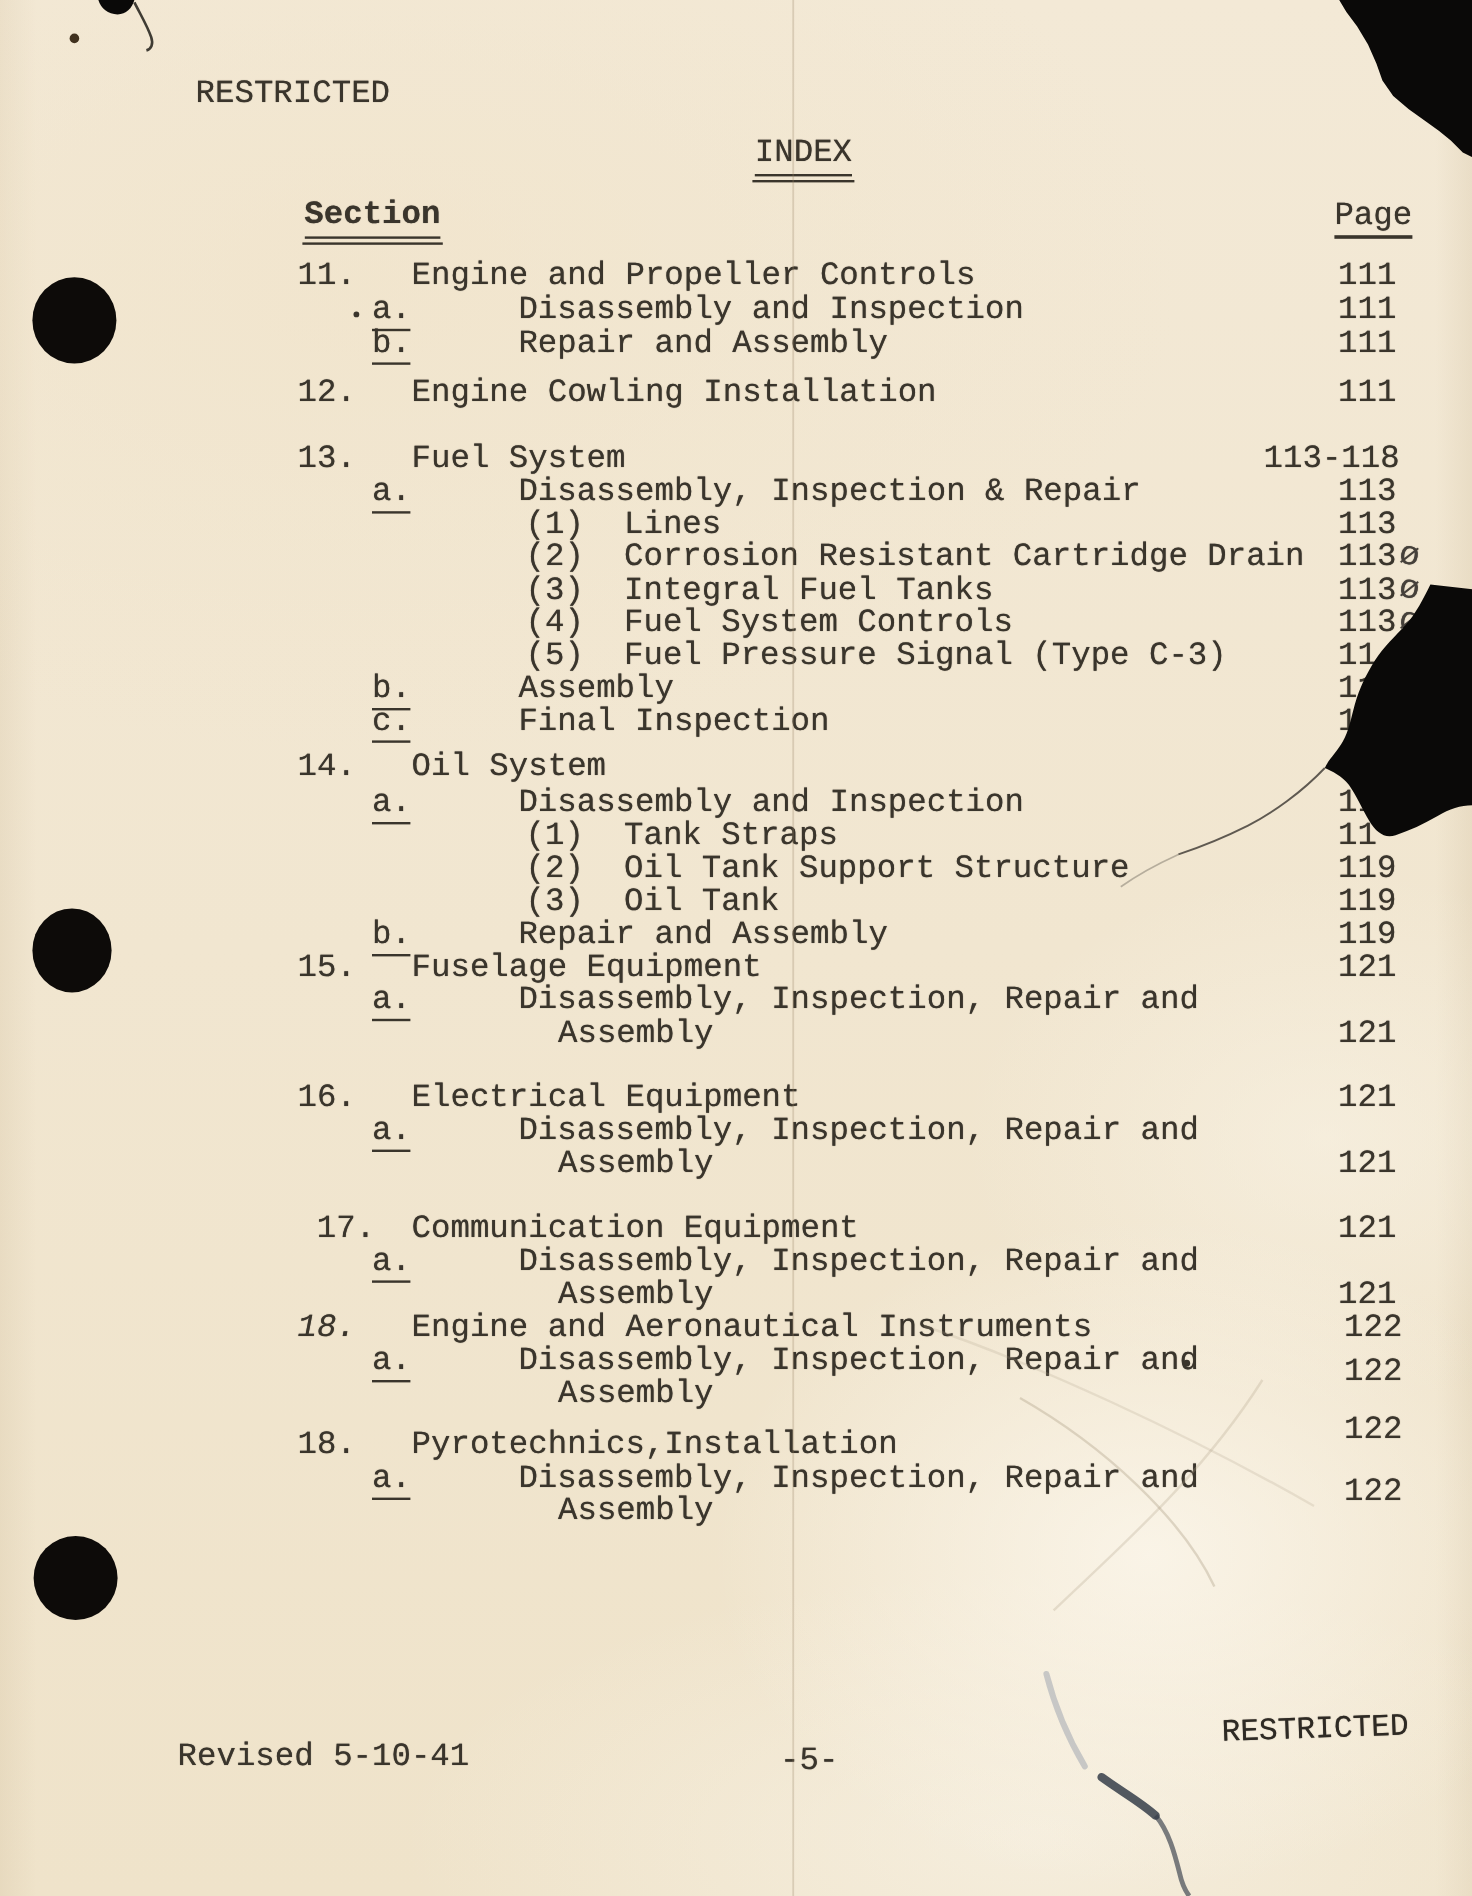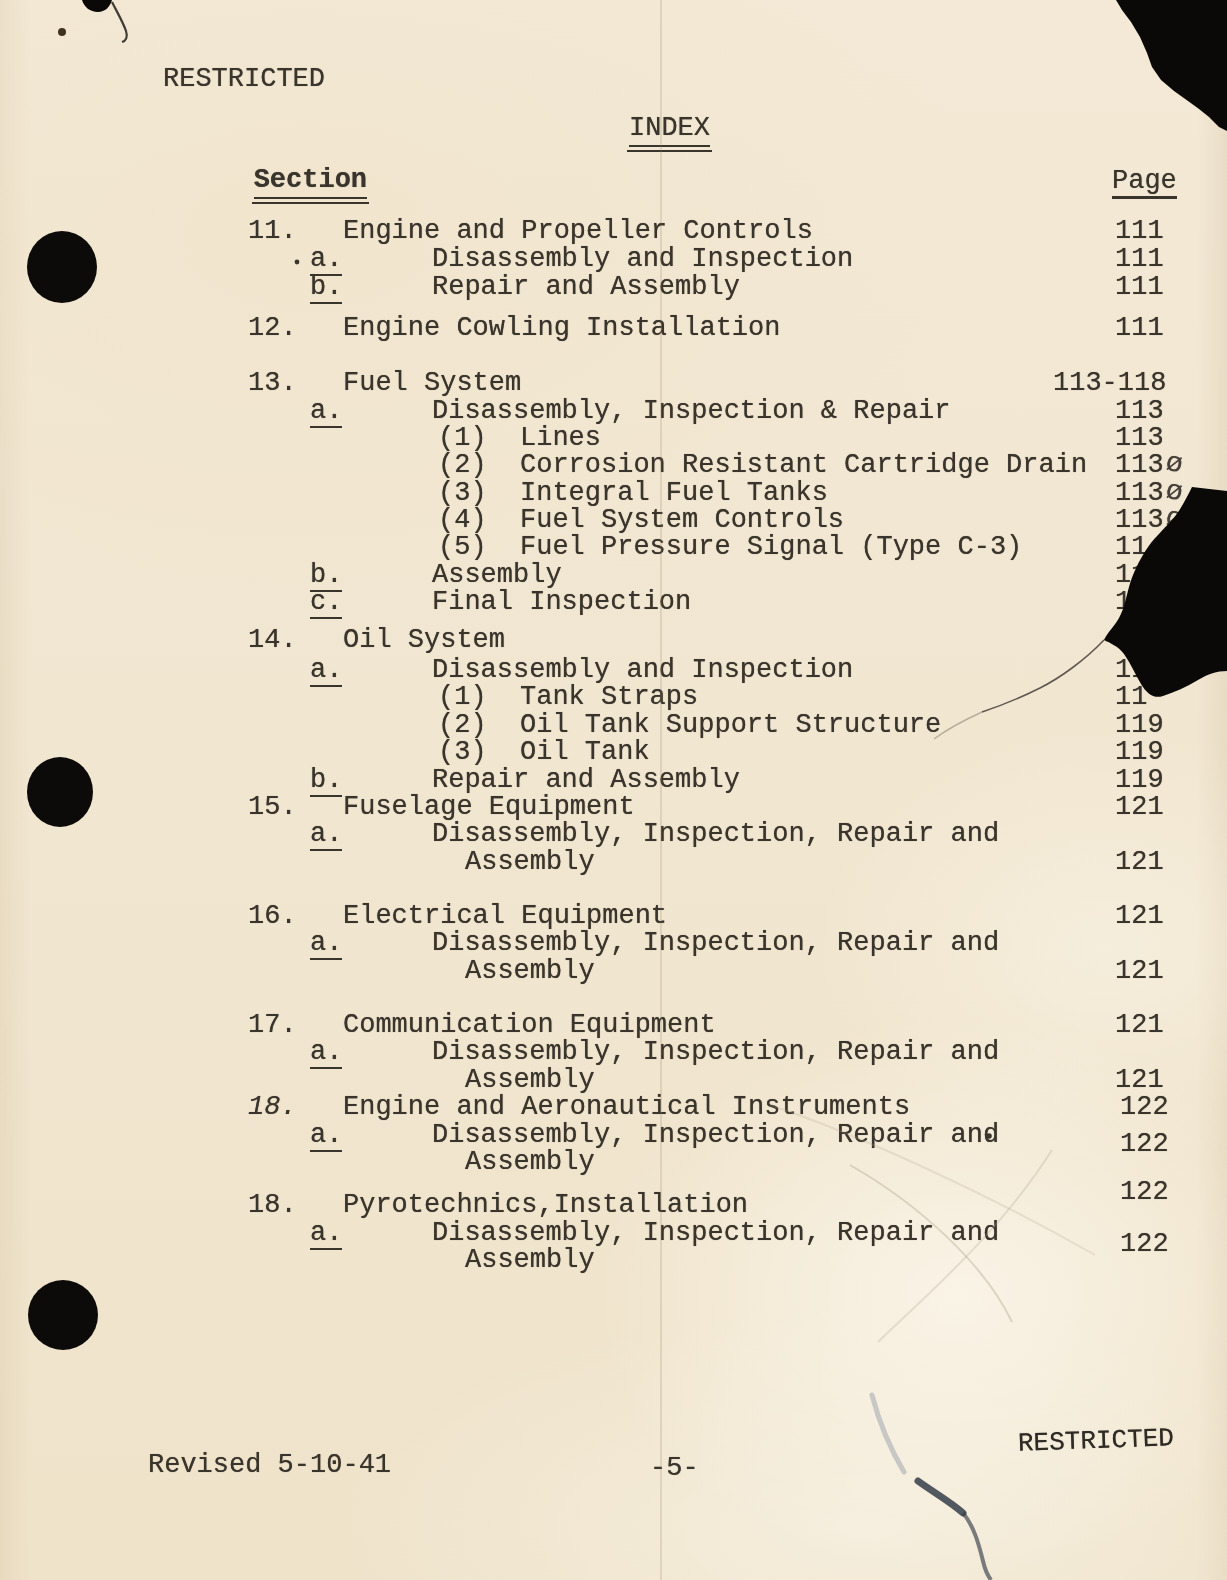--- a/index.html
+++ b/index.html
@@ -166,21 +166,21 @@
       </div>
       <div class="row" style="top: 930px;">
         <span class="t ul" style="left: 310px;">a.</span>
         <span class="t" style="left: 432px;">Disassembly, Inspection, Repair and</span>
       </div>
       <div class="row" style="top: 958px;">
         <span class="t" style="left: 465px;">Assembly</span>
         <span class="t" style="left: 1115px; top: 0px;">121</span>
       </div>
       <div class="row" style="top: 1012px;">
-        <span class="t" style="left: 248px;">17.</span>
+        <span class="t" style="left: 264px;">17.</span>
         <span class="t" style="left: 343px;">Communication Equipment</span>
         <span class="t" style="left: 1115px; top: 0px;">121</span>
       </div>
       <div class="row" style="top: 1039px;">
         <span class="t ul" style="left: 310px;">a.</span>
         <span class="t" style="left: 432px;">Disassembly, Inspection, Repair and</span>
       </div>
       <div class="row" style="top: 1067px;">
         <span class="t" style="left: 465px;">Assembly</span>
         <span class="t" style="left: 1115px; top: 0px;">121</span>

